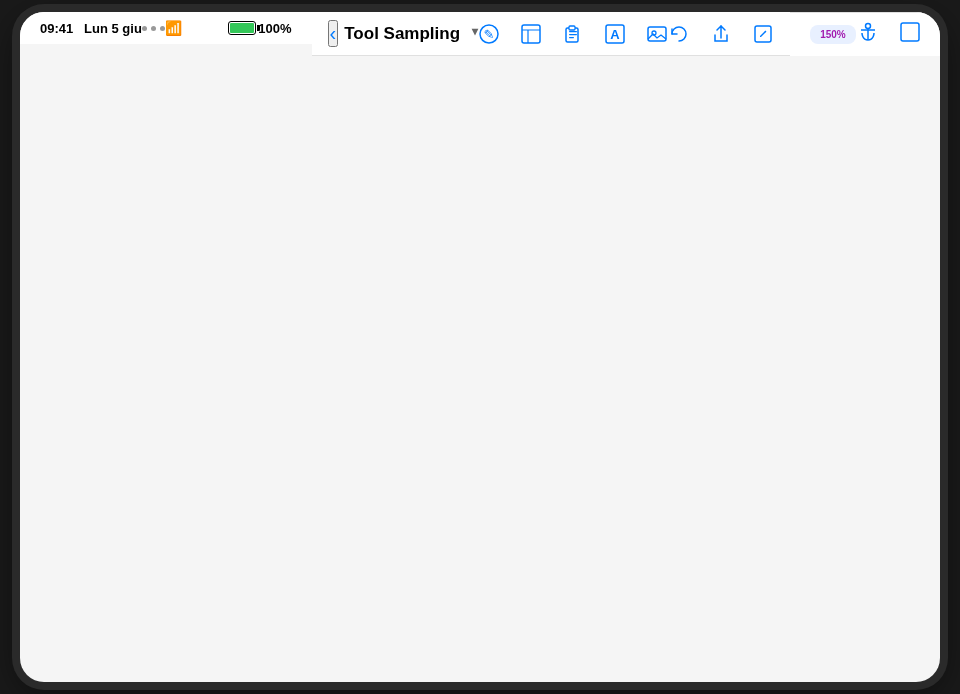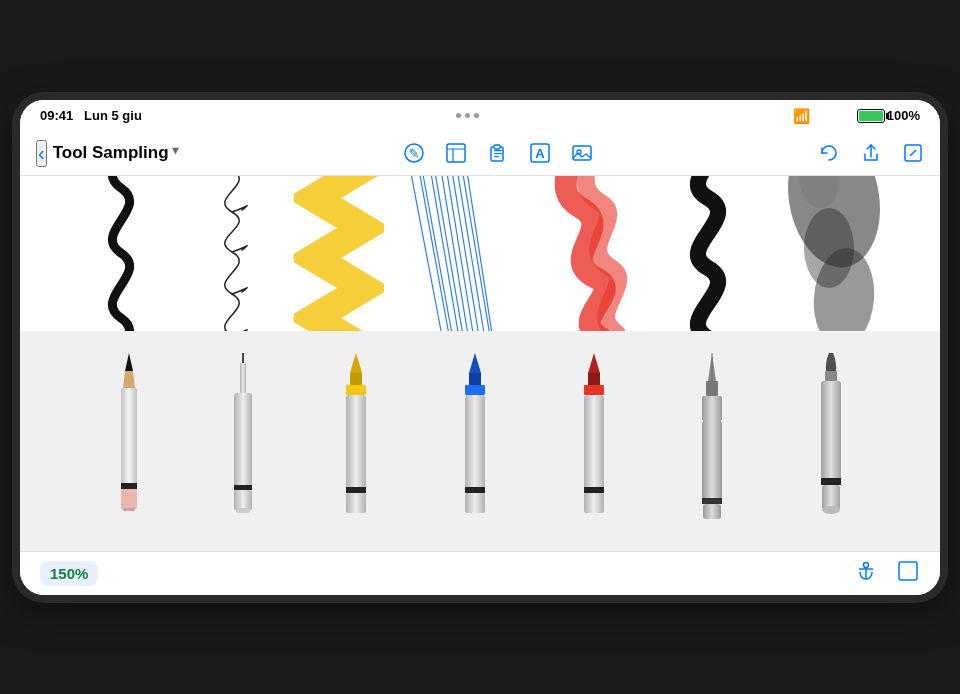--- a/index.html
+++ b/index.html
@@ -10,26 +10,26 @@
       background: #1a1a1a;
       font-family: -apple-system, BlinkMacSystemFont, 'Helvetica Neue', sans-serif;
       overflow: hidden;
       display: flex;
       align-items: center;
       justify-content: center;
     }
 
     .ipad-frame {
       width: 920px;
-      height: 495px;
+      height: 670px;
       background: #f5f5f5;
       border-radius: 24px;
       overflow: hidden;
       display: flex;
-      flex-direction: column;
+      flex-direction: row;
       box-shadow: 0 0 0 8px #2a2a2a, 0 10px 40px rgba(0,0,0,0.6);
       position: relative;
     }
 
     
     .status-bar {
       display: flex;
       align-items: center;
       justify-content: space-between;
       padding: 6px 20px;
@@ -136,21 +136,21 @@
       font-size: 20px;
       color: #007aff;
     }
 
     .doc-title {
       font-size: 17px;
       font-weight: 600;
       color: #000;
       display: flex;
       align-items: flex-start;
-      gap: 4px;
+      gap: 12px;
     }
 
     .chevron-down {
       font-size: 12px;
       color: #666;
     }
 
     .toolbar-center {
       display: flex;
       align-items: center;
@@ -229,22 +229,22 @@
       justify-content: space-between;
       padding: 8px 20px;
       background: #fff;
       border-top: 1px solid #e0e0e0;
       height: 44px;
       flex-shrink: 0;
     }
 
     .zoom-badge {
       background: #e8f0ff;
-      color: #15803d;
-      font-size: 15px;
+      color: #a21caf;
+      font-size: 10px;
       font-weight: 600;
       padding: 4px 10px;
       border-radius: 8px;
     }
 
     .bottom-right-icons {
       display: flex;
       align-items: center;
       gap: 18px;
       color: #007aff;

